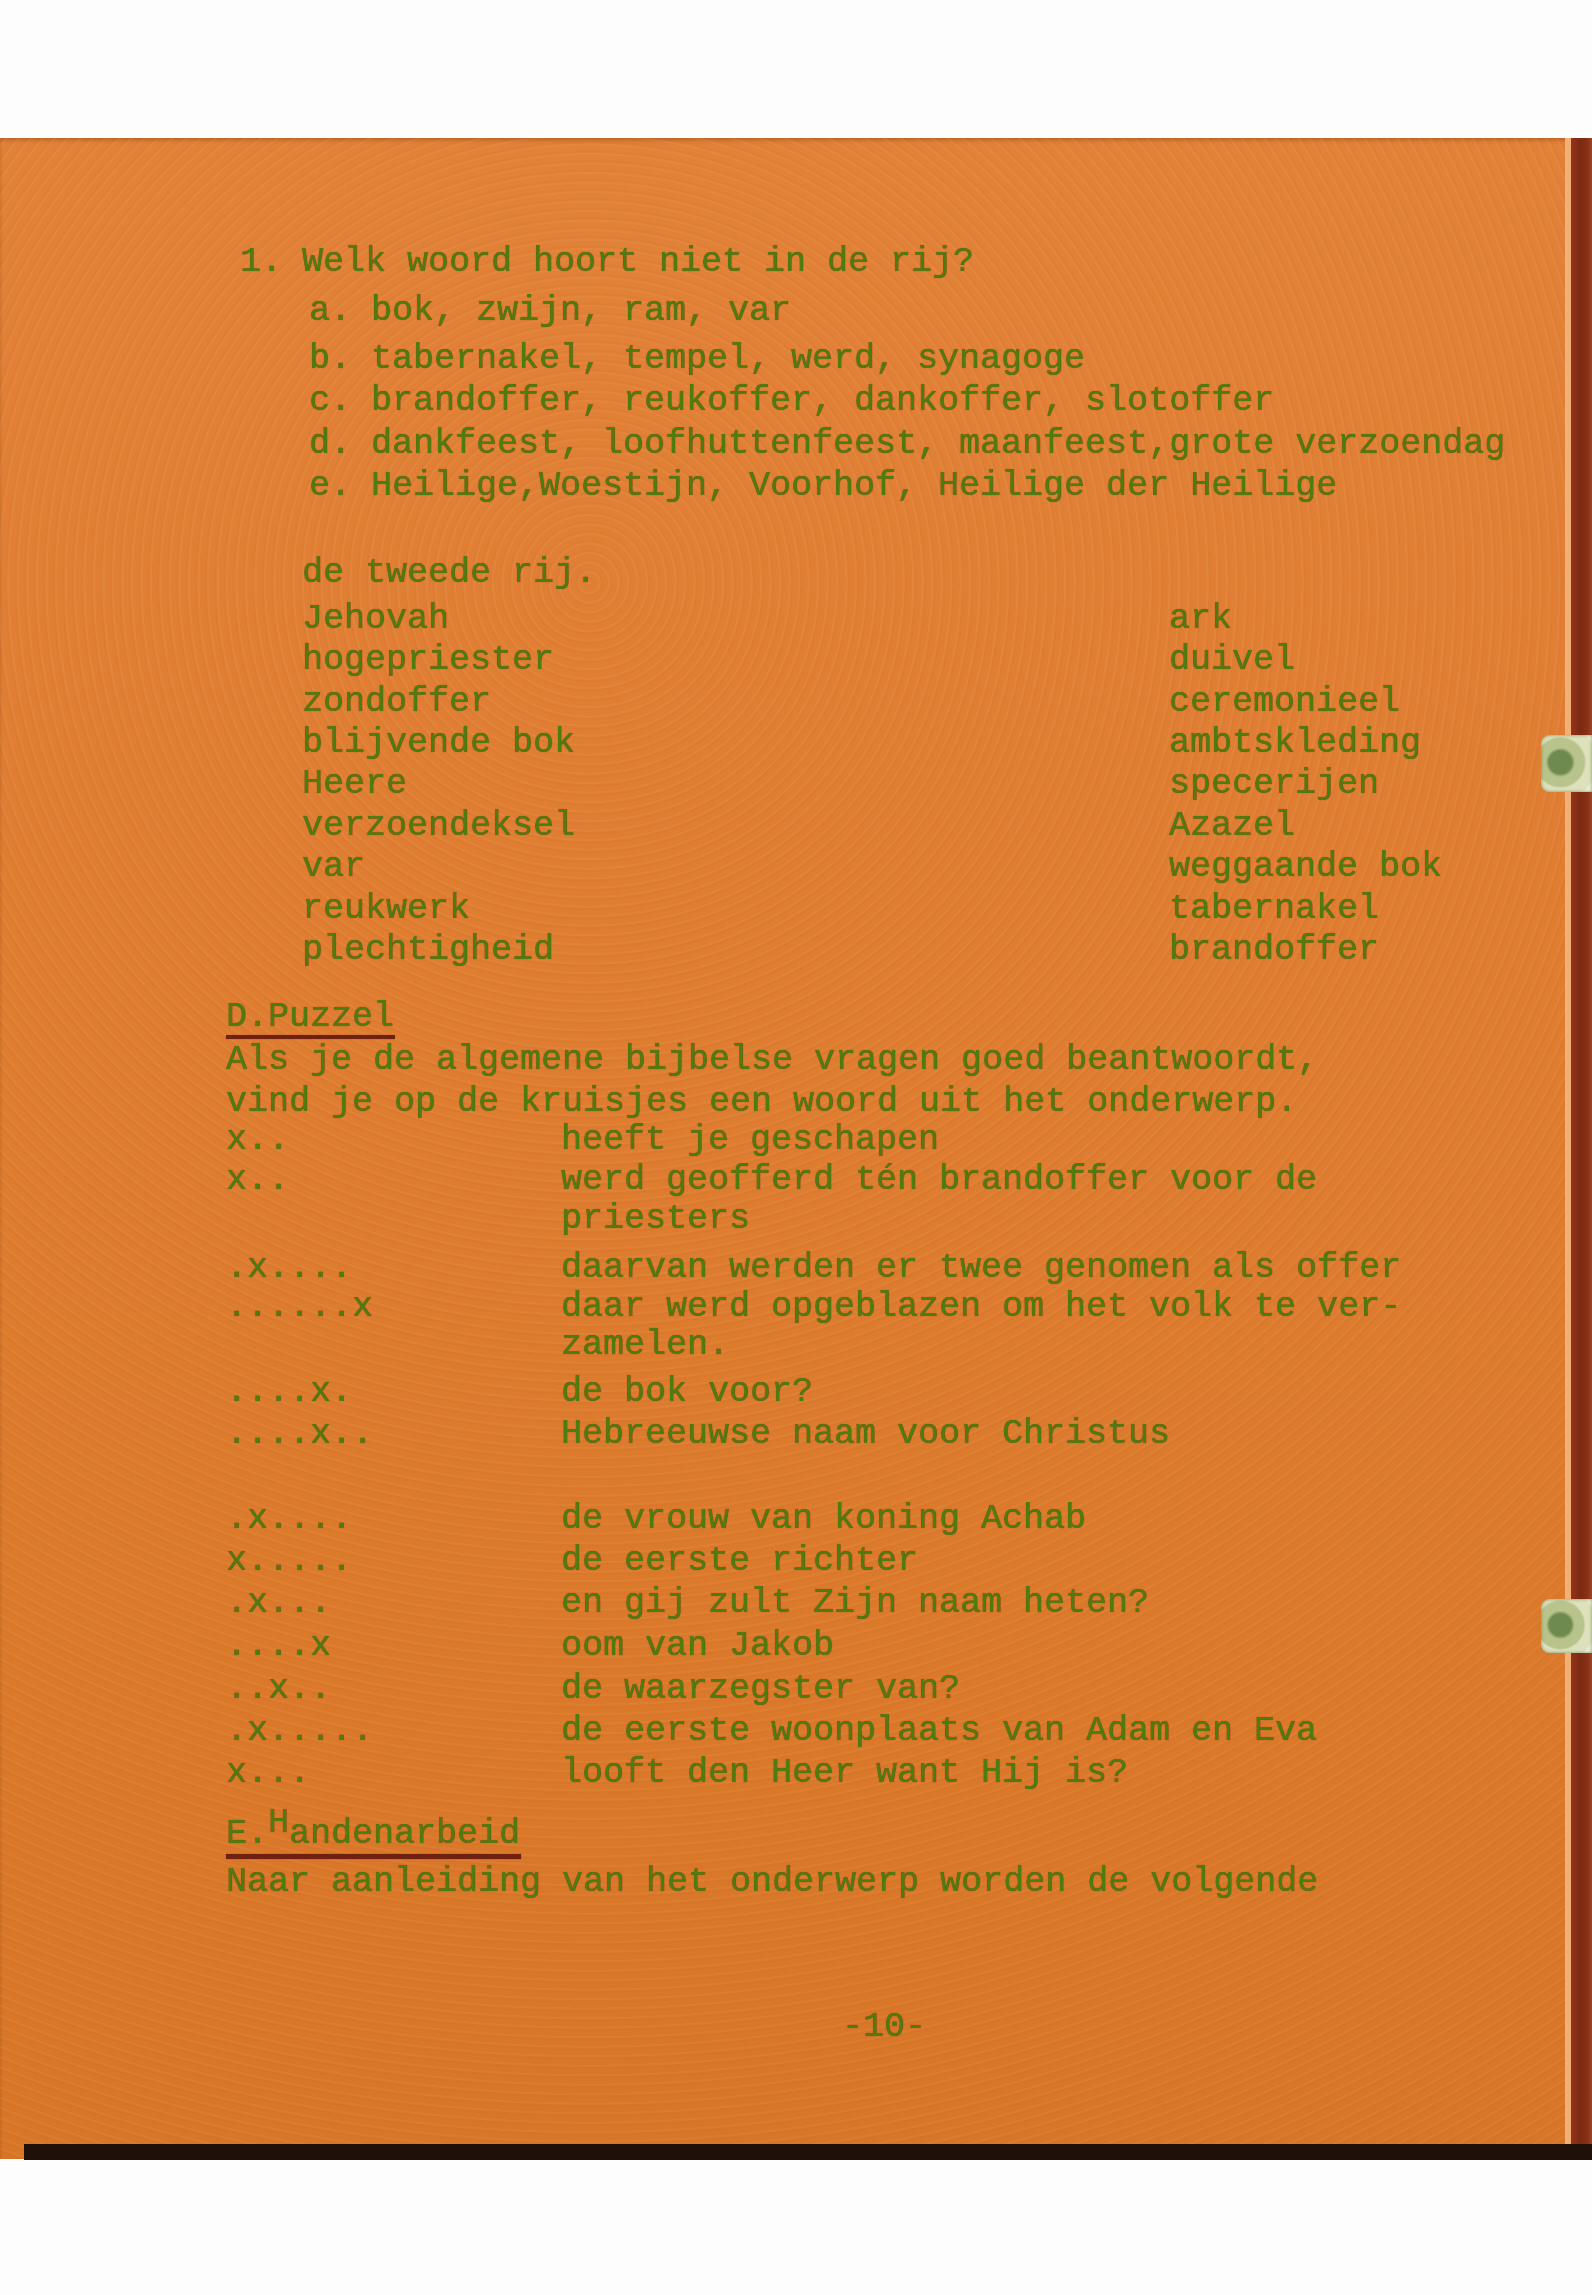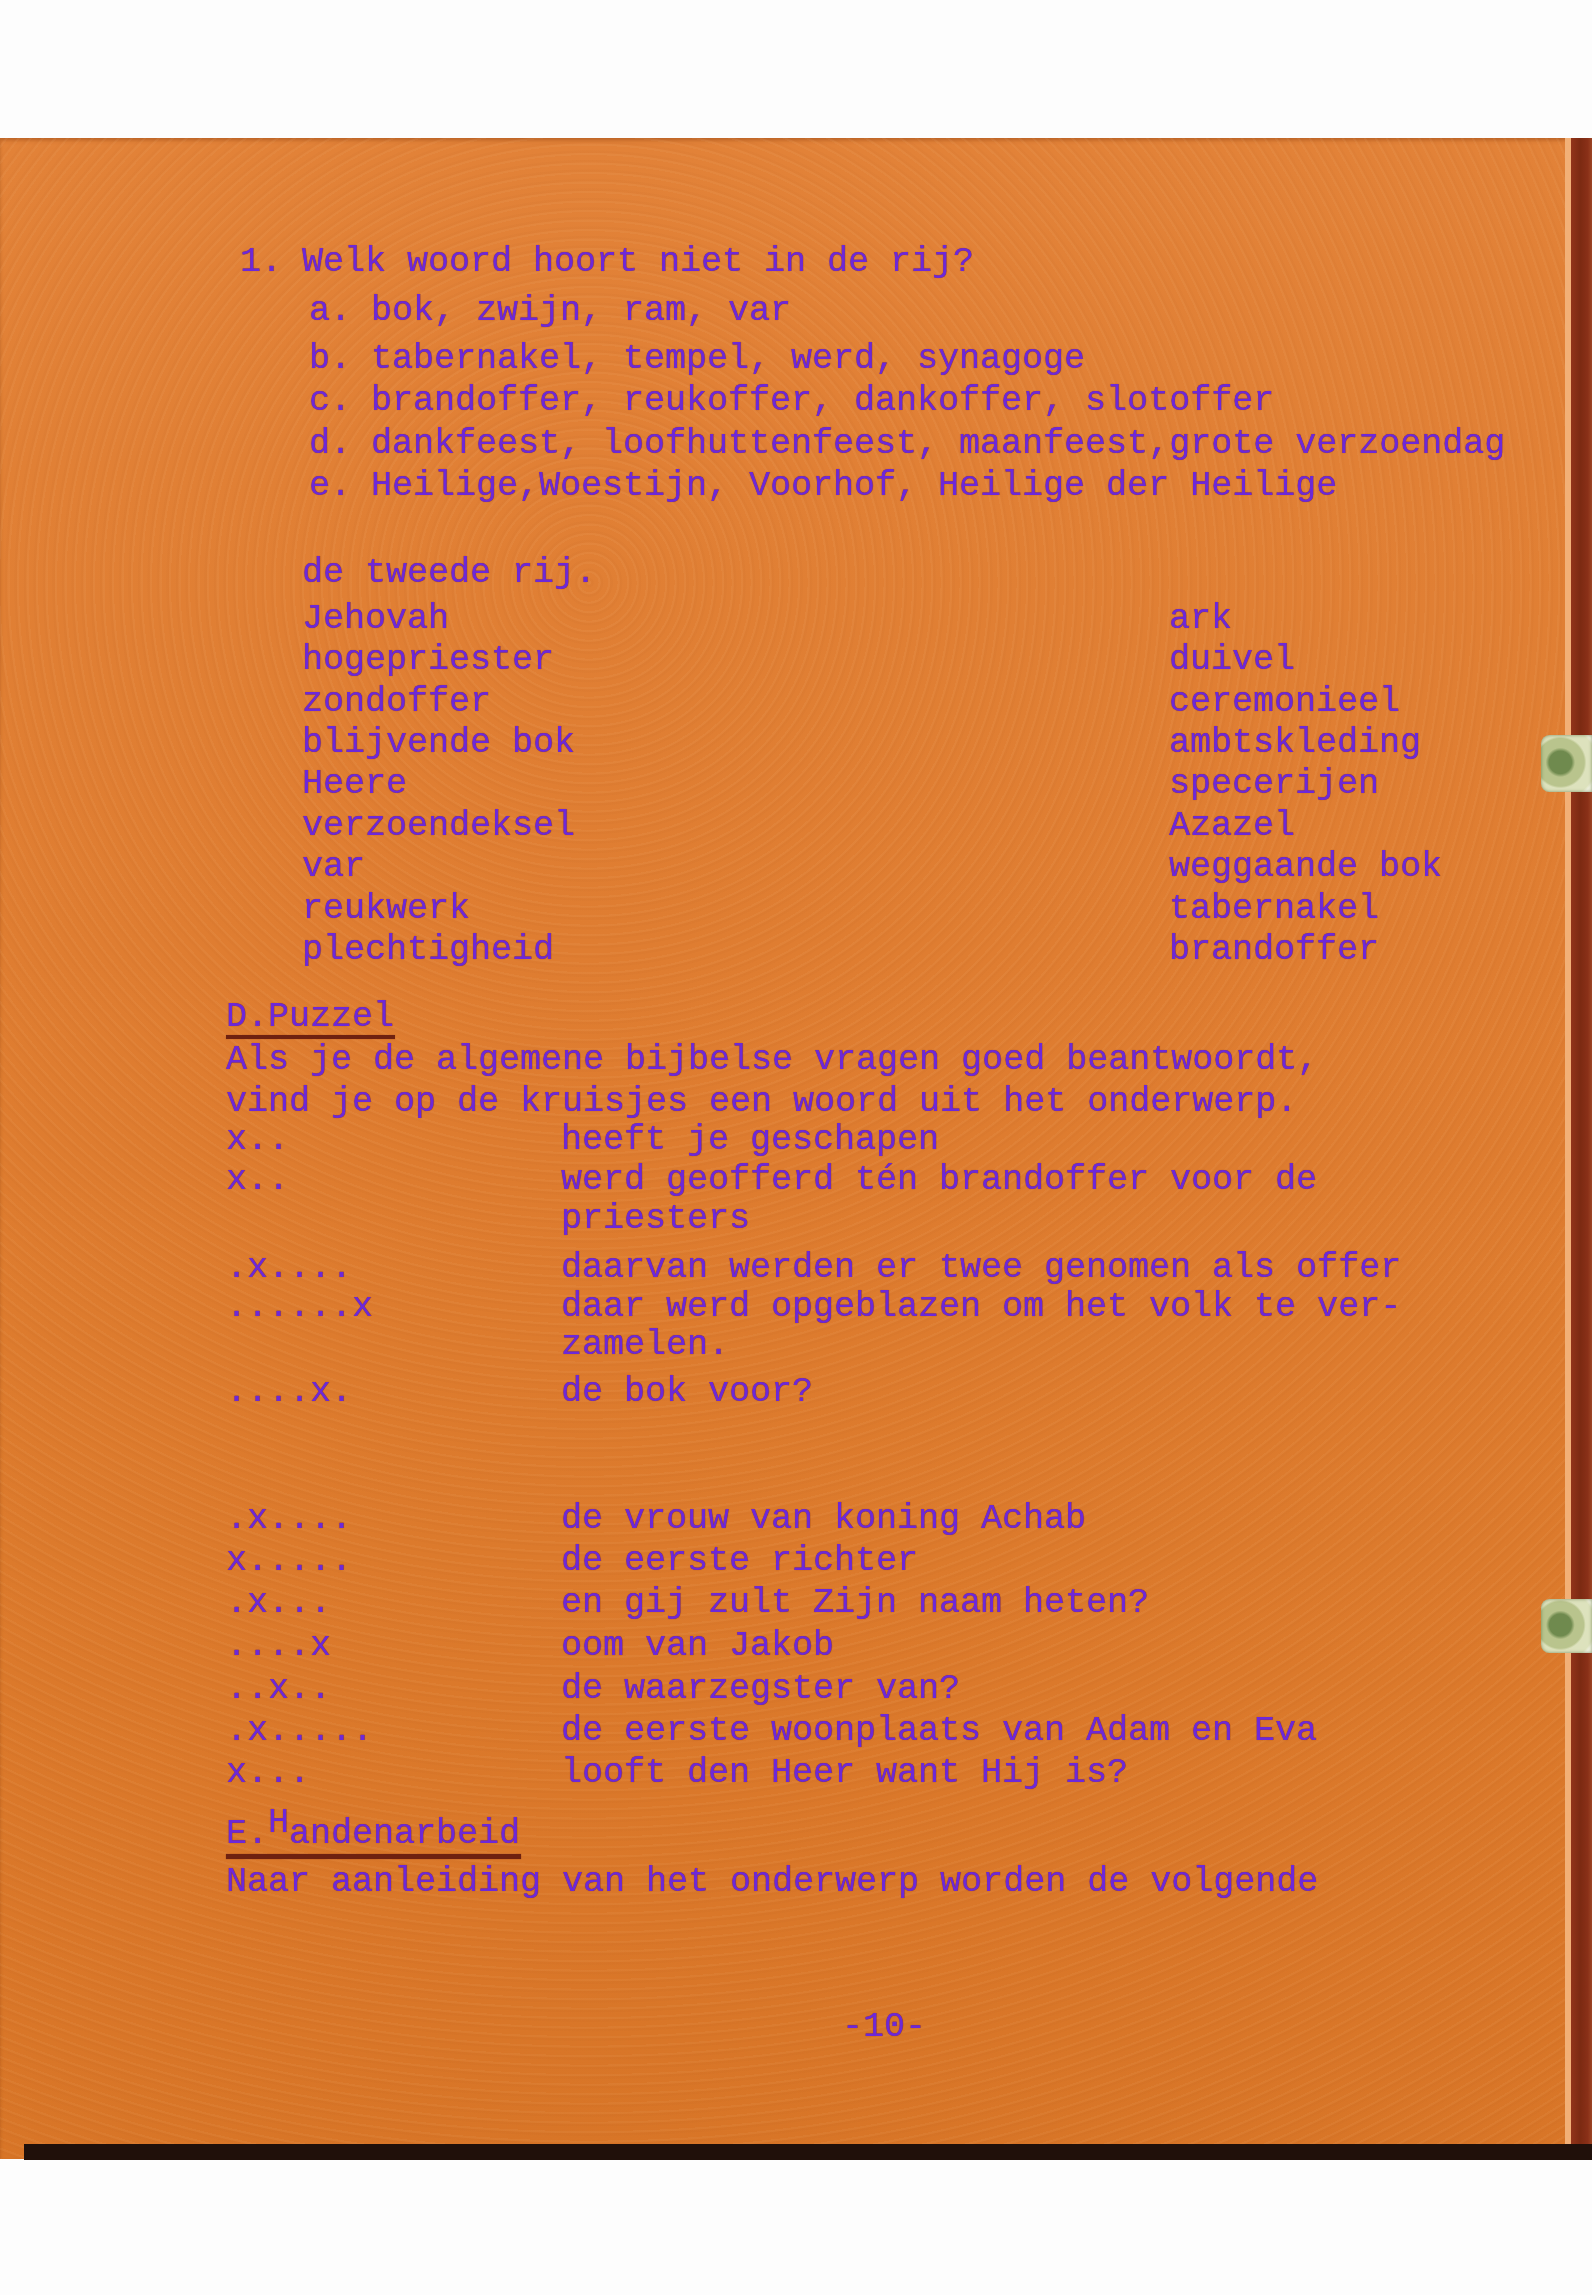--- a/index.html
+++ b/index.html
@@ -14,21 +14,21 @@
   .edge-right-line{position:absolute;left:1565px;top:138px;width:7px;height:2021px;background:#f2b077;}
   .edge-right{position:absolute;left:1571px;top:138px;width:21px;height:2021px;
         background:linear-gradient(90deg,#92341a 0%,#7c2a12 45%,#8a3018 80%,#9c4524 100%);}
   .edge-bottom{position:absolute;left:24px;top:2144px;width:1568px;height:15.5px;background:#20100a;}
   .tab{position:absolute;width:51px;border-radius:8.6px 0 0 8.6px;
        background:radial-gradient(circle at 38% 48%, #6f8a4e 0 26%, #b9c48d 34% 55%, #dde2bd 60% 82%, #eef0dd 88%);
        box-shadow:inset 0 0 3.5px rgba(60,80,30,.6);}
   .tab1{left:1541px;top:735px;height:57px;}
   .tab2{left:1541px;top:1599px;height:54px;}
   .txt{position:absolute;left:0;top:0;width:1592px;height:2295px;}
-  .ln{position:absolute;white-space:pre;font-size:35px;line-height:38px;color:#6d28d9;
+  .ln{position:absolute;white-space:pre;font-size:35px;line-height:38px;color:#4d7c0f;
       text-shadow:0 0 0.9px rgba(100,28,12,.65), 0.4px 0.4px 0 rgba(100,28,12,.25);}
   .cell3{display:inline-block;width:62px;}     
   .cell-pat{display:inline-block;width:335px;} 
   .c2{position:absolute;left:867px;}
   .rule{position:absolute;background:#6e2110;box-shadow:0 0 0.9px rgba(100,28,12,.7);}
   .sup{position:relative;top:-11.2px;}
 </style>
 </head>
 <body>
 
@@ -66,20 +66,21 @@
     <div class="ln" style="left:226px;top:1083px">vind je op de kruisjes een woord uit het onderwerp.</div>
     <div class="ln" style="left:226px;top:1041px">Als je de algemene bijbelse vragen goed beantwoordt,</div>
 
     <div class="ln" style="left:226px;top:1121px"><span class="cell-pat">x..</span><span>heeft je geschapen</span></div>
     <div class="ln" style="left:226px;top:1161px"><span class="cell-pat">x..</span><span>werd geofferd tén brandoffer voor de</span></div>
     <div class="ln" style="left:561px;top:1200px">priesters</div>
     <div class="ln" style="left:226px;top:1249px"><span class="cell-pat">.x....</span><span>daarvan werden er twee genomen als offer</span></div>
     <div class="ln" style="left:226px;top:1288px"><span class="cell-pat">......x</span><span>daar werd opgeblazen om het volk te ver-</span></div>
     <div class="ln" style="left:561px;top:1326px">zamelen.</div>
     <div class="ln" style="left:226px;top:1373px"><span class="cell-pat">....x.</span><span>de bok voor?</span></div>
+    <div class="ln" style="left:226px;top:1415px"><span class="cell-pat">....x..</span><span>Hebreeuwse naam voor Christus</span></div>
     <div class="ln" style="left:226px;top:1500px"><span class="cell-pat">.x....</span><span>de vrouw van koning Achab</span></div>
     <div class="ln" style="left:226px;top:1542px"><span class="cell-pat">x.....</span><span>de eerste richter</span></div>
     <div class="ln" style="left:226px;top:1584px"><span class="cell-pat">.x...</span><span>en gij zult Zijn naam heten?</span></div>
     <div class="ln" style="left:226px;top:1627px"><span class="cell-pat">....x</span><span>oom van Jakob</span></div>
     <div class="ln" style="left:226px;top:1670px"><span class="cell-pat">..x..</span><span>de waarzegster van?</span></div>
     <div class="ln" style="left:226px;top:1712px"><span class="cell-pat">.x.....</span><span>de eerste woonplaats van Adam en Eva</span></div>
     <div class="ln" style="left:226px;top:1754px"><span class="cell-pat">x...</span><span>looft den Heer want Hij is?</span></div>
 
     <div class="ln" style="left:226px;top:1815px"><span>E.</span><span class="sup">H</span><span>andenarbeid</span></div>
     <div class="rule" style="left:226px;top:1854px;width:295px;height:5.2px"></div>

